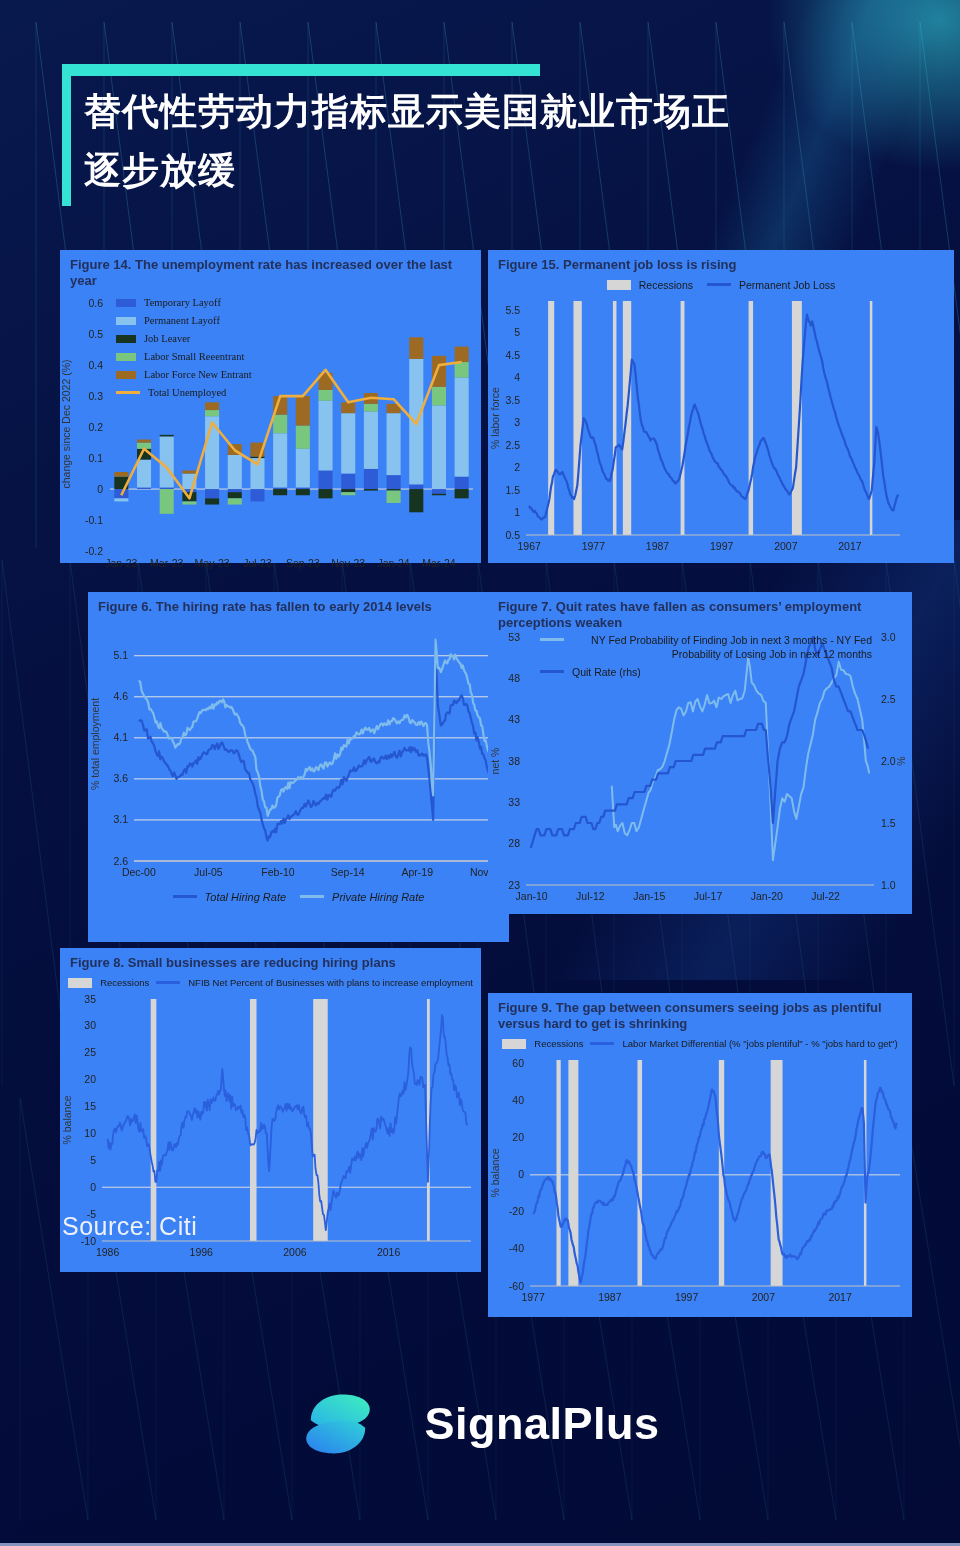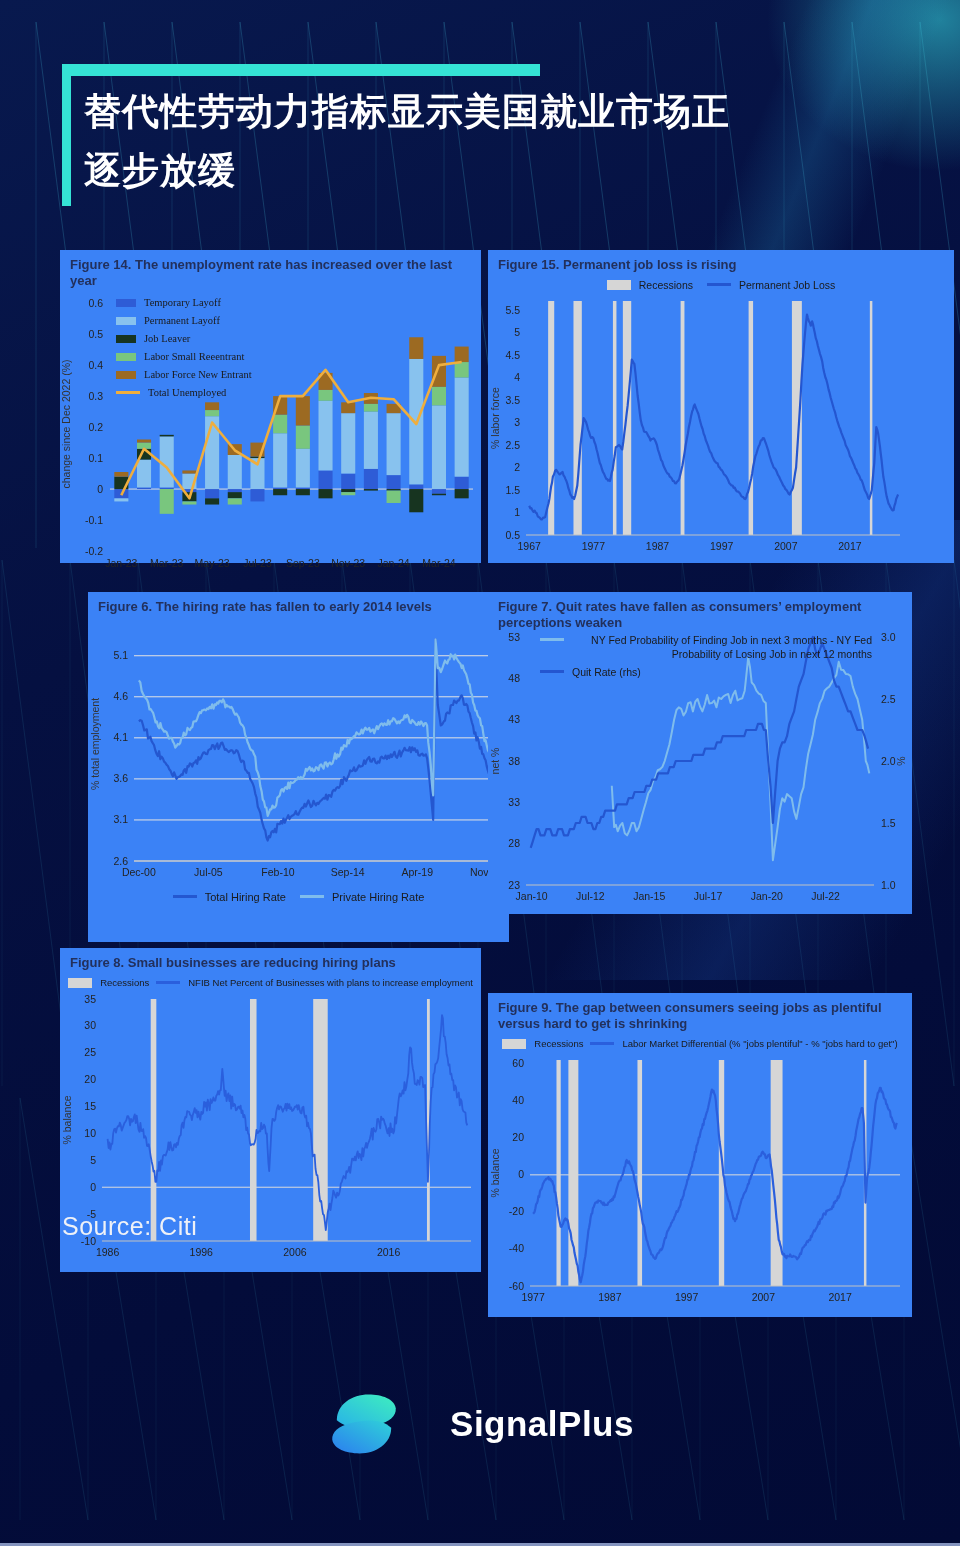--- a/index.html
+++ b/index.html
@@ -25,35 +25,35 @@
 
   .panel{position:absolute;background:#3b82f6;z-index:2;display:flex;flex-direction:column;}
   .fig-title{font-weight:700;font-size:13px;line-height:16px;color:#22305c;padding:7px 10px 2px 10px;}
   .chart-wrap{position:relative;}
   svg{display:block;font-family:"Liberation Sans",sans-serif;}
   svg text{font-size:10.5px;fill:#232323;}
   .ylab{font-size:10.5px;fill:#333;}
 
   .legend-top,.legend-bottom{display:flex;justify-content:center;align-items:center;gap:14px;
     height:20px;font-size:10.5px;color:#1a1a1a;white-space:nowrap;}
-  .legend-bottom{height:24px;font-size:11px;}
+  .legend-bottom{height:24px;font-size:11px;font-style:italic;}
   .legend-small{font-size:9.5px;gap:7px;}
   .legend-overlay{position:absolute;display:flex;flex-direction:column;gap:4px;
     font-size:10.5px;color:#1a1a1a;z-index:3;}
   .li{display:flex;align-items:flex-start;gap:8px;}
   .li .sw{flex:0 0 auto;width:20px;height:8px;margin-top:3px;}
   .li .swl{flex:0 0 auto;width:24px;height:3px;margin-top:5px;}
   .li .swb{flex:0 0 auto;width:24px;height:10px;margin-top:2px;}
   .lt{line-height:14px;}
 
   .source-text{position:absolute;left:62px;top:1212px;z-index:2;color:#eef1f7;
     font-size:25px;letter-spacing:.5px;}
   .brand{position:absolute;left:0;top:1390px;width:960px;display:flex;
     justify-content:center;align-items:center;gap:18px;z-index:2;}
-  .brand-text{color:#fff;font-size:35px;font-weight:800;letter-spacing:.5px;margin-left:30px;}
+  .brand-text{color:#fff;font-size:45px;font-weight:800;letter-spacing:.5px;margin-left:30px;}
 </style>
 </head>
 <body>
 
 <svg id="bgfx" width="960" height="1546">
     <line x1="36" y1="22" x2="36" y2="548" stroke="#4fd8f0" stroke-width="1" opacity="0.13"></line>
     <line x1="36" y1="22" x2="104" y2="548" stroke="#4fd8f0" stroke-width="1" opacity="0.2"></line>
     <line x1="104" y1="22" x2="104" y2="548" stroke="#4fd8f0" stroke-width="1" opacity="0.13"></line>
     <line x1="104" y1="22" x2="172" y2="548" stroke="#4fd8f0" stroke-width="1" opacity="0.2"></line>
     <line x1="172" y1="22" x2="172" y2="548" stroke="#4fd8f0" stroke-width="1" opacity="0.13"></line>

